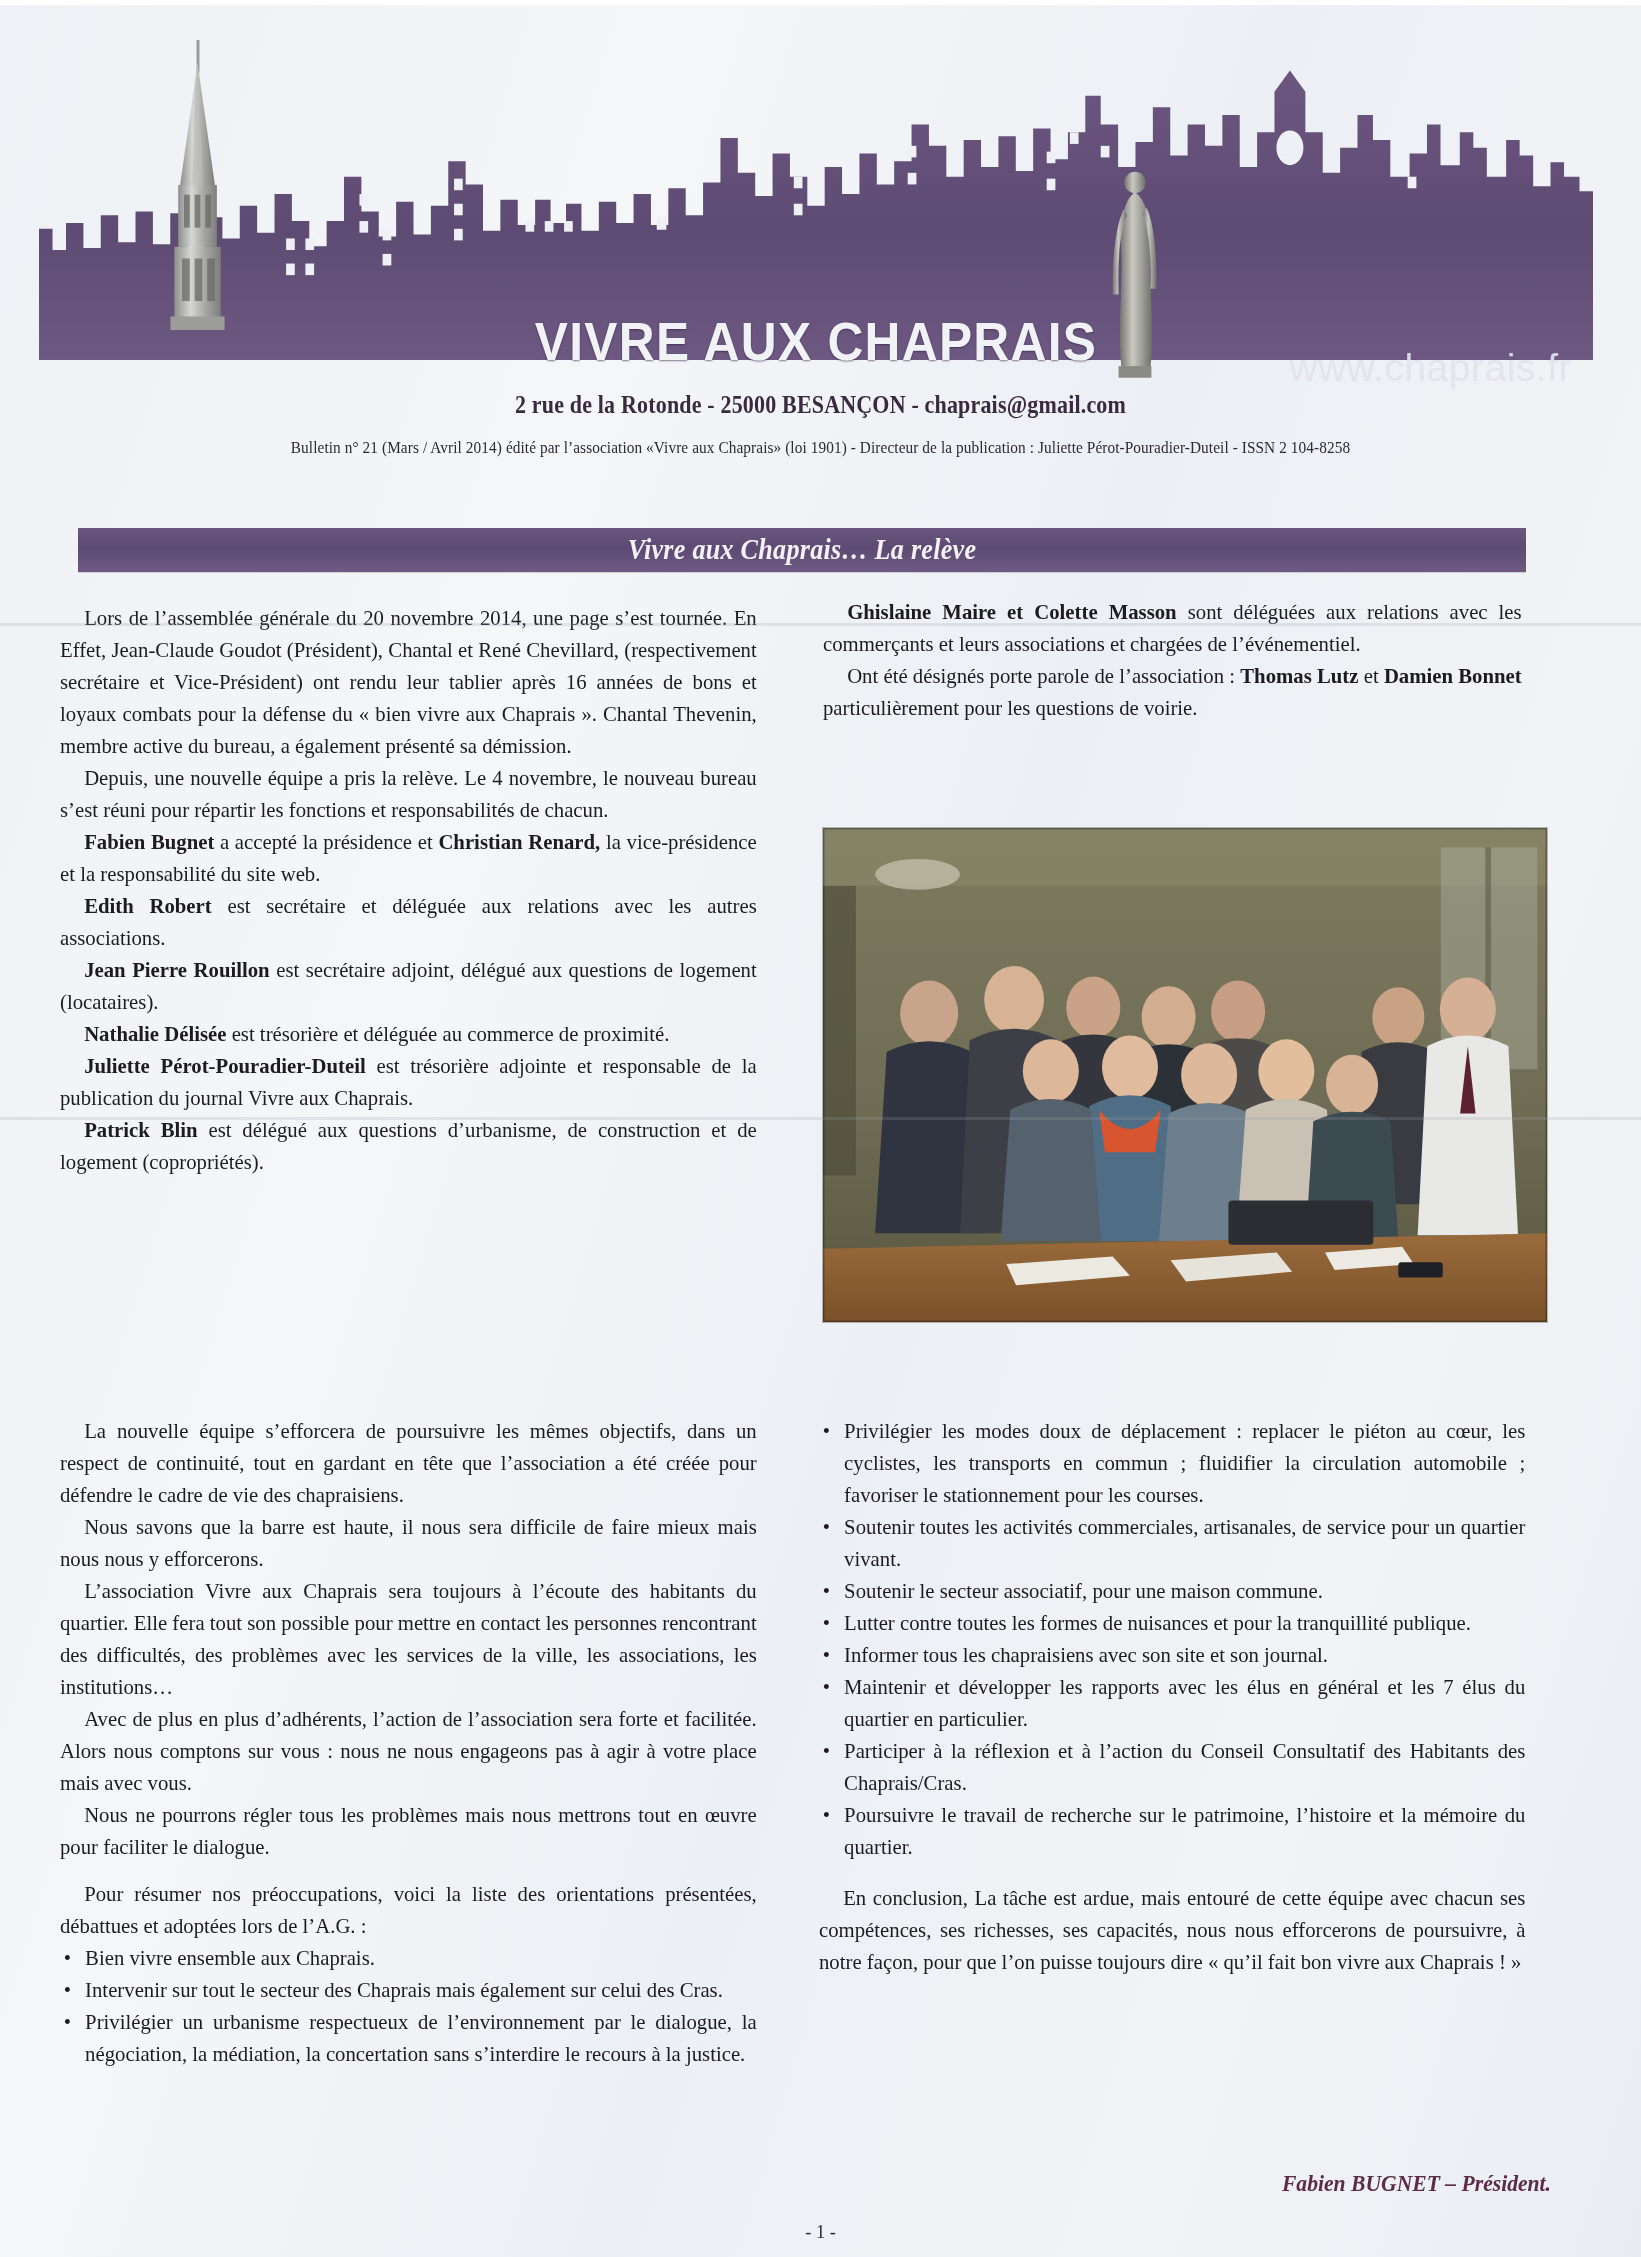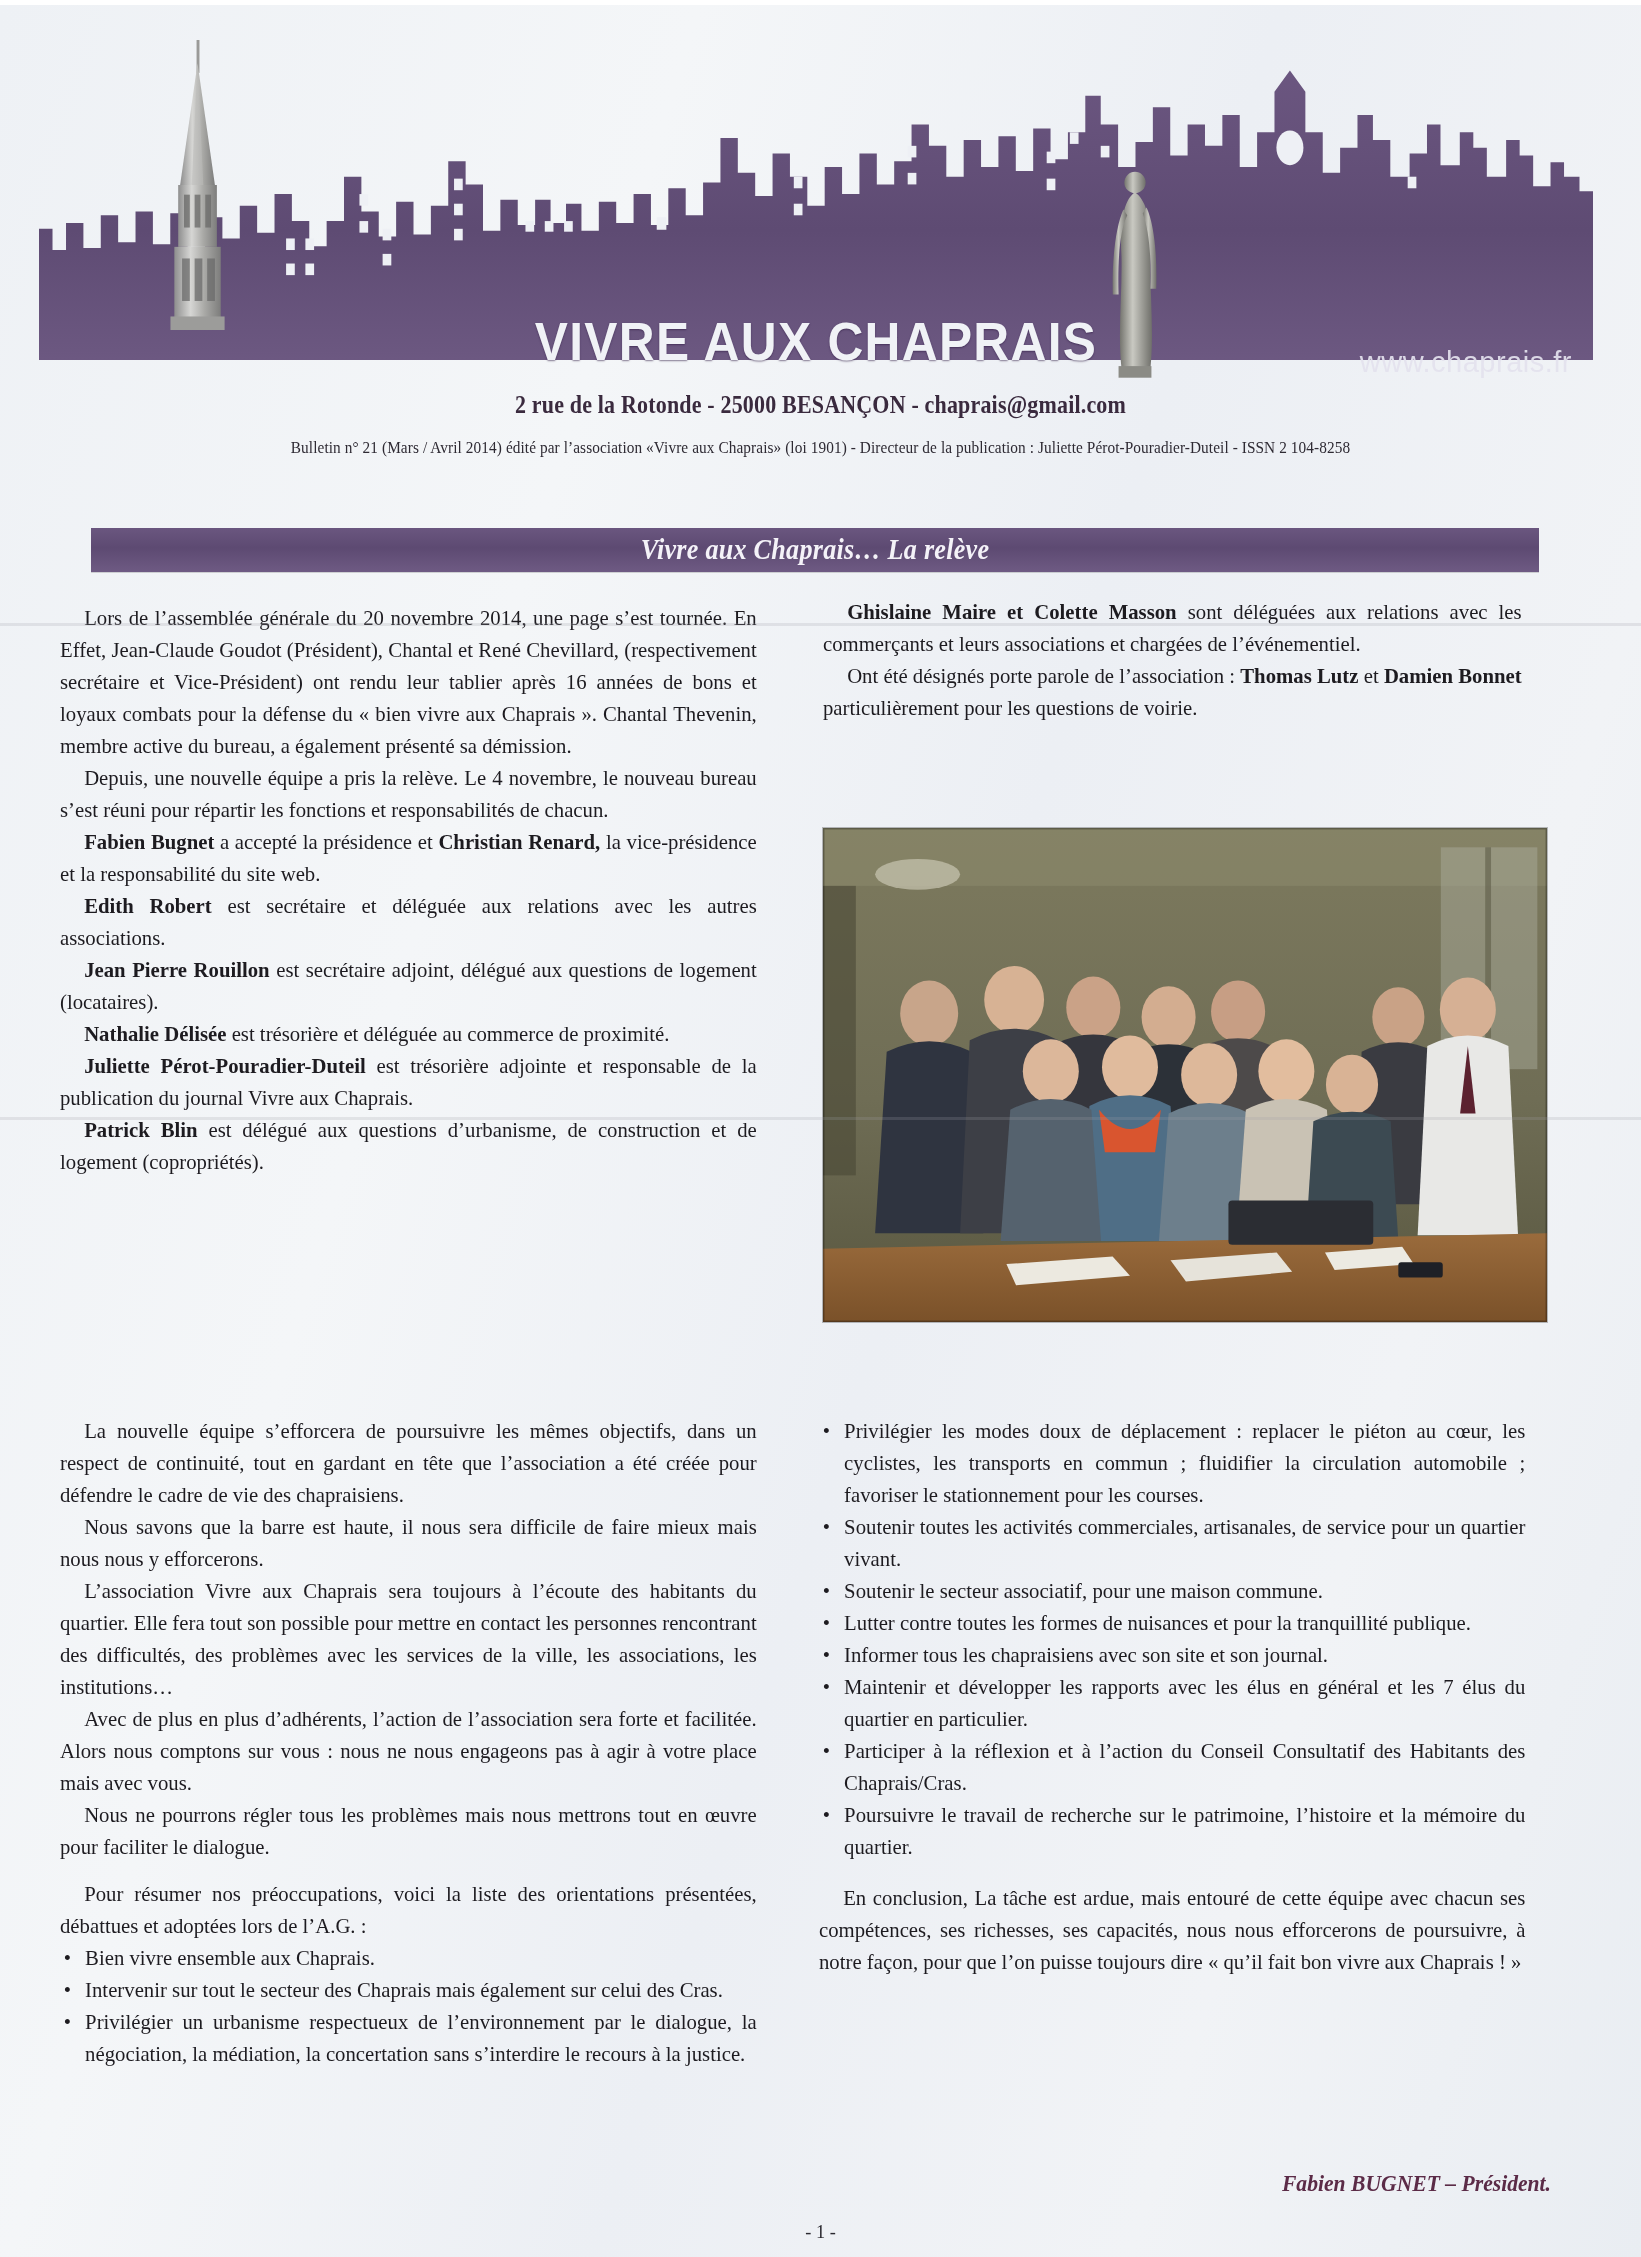--- a/index.html
+++ b/index.html
@@ -55,21 +55,21 @@
     font-size: 54px;
     letter-spacing: 1.4px;
     transform: scaleX(0.92);
     text-shadow: 0 1px 1.9px rgba(40,20,60,0.55);
   }
   .masthead-url {
     position: absolute;
     right: 21px;
     top: 314px;
     color: #e4e2ee;
-    font-size: 29px;
+    font-size: 39px;
     letter-spacing: 0.5px;
     opacity: 0.92;
   }
   .statue {
     position: absolute;
     left: 1067px;
     top: 135px;
     width: 58px;
     height: 212px;
   }
@@ -104,21 +104,21 @@
     font-family: "Liberation Serif", serif;
     font-size: 17px;
     color: #2e2a33;
     transform: scaleX(0.9);
     letter-spacing: 0.1px;
   }
 
   
   .banner {
     position: absolute;
-    left: 91px;
+    left: 78px;
     width: 1448px;
     height: 44px;
     background: linear-gradient(180deg, #6a567f 0%, #5d4a72 45%, #6e5a83 100%);
     box-shadow: 0 1px 0 rgba(0,0,0,0.15);
   }
   .banner .banner-label {
     position: absolute;
     left: 0;
     right: 0;
     top: 4.8px;

